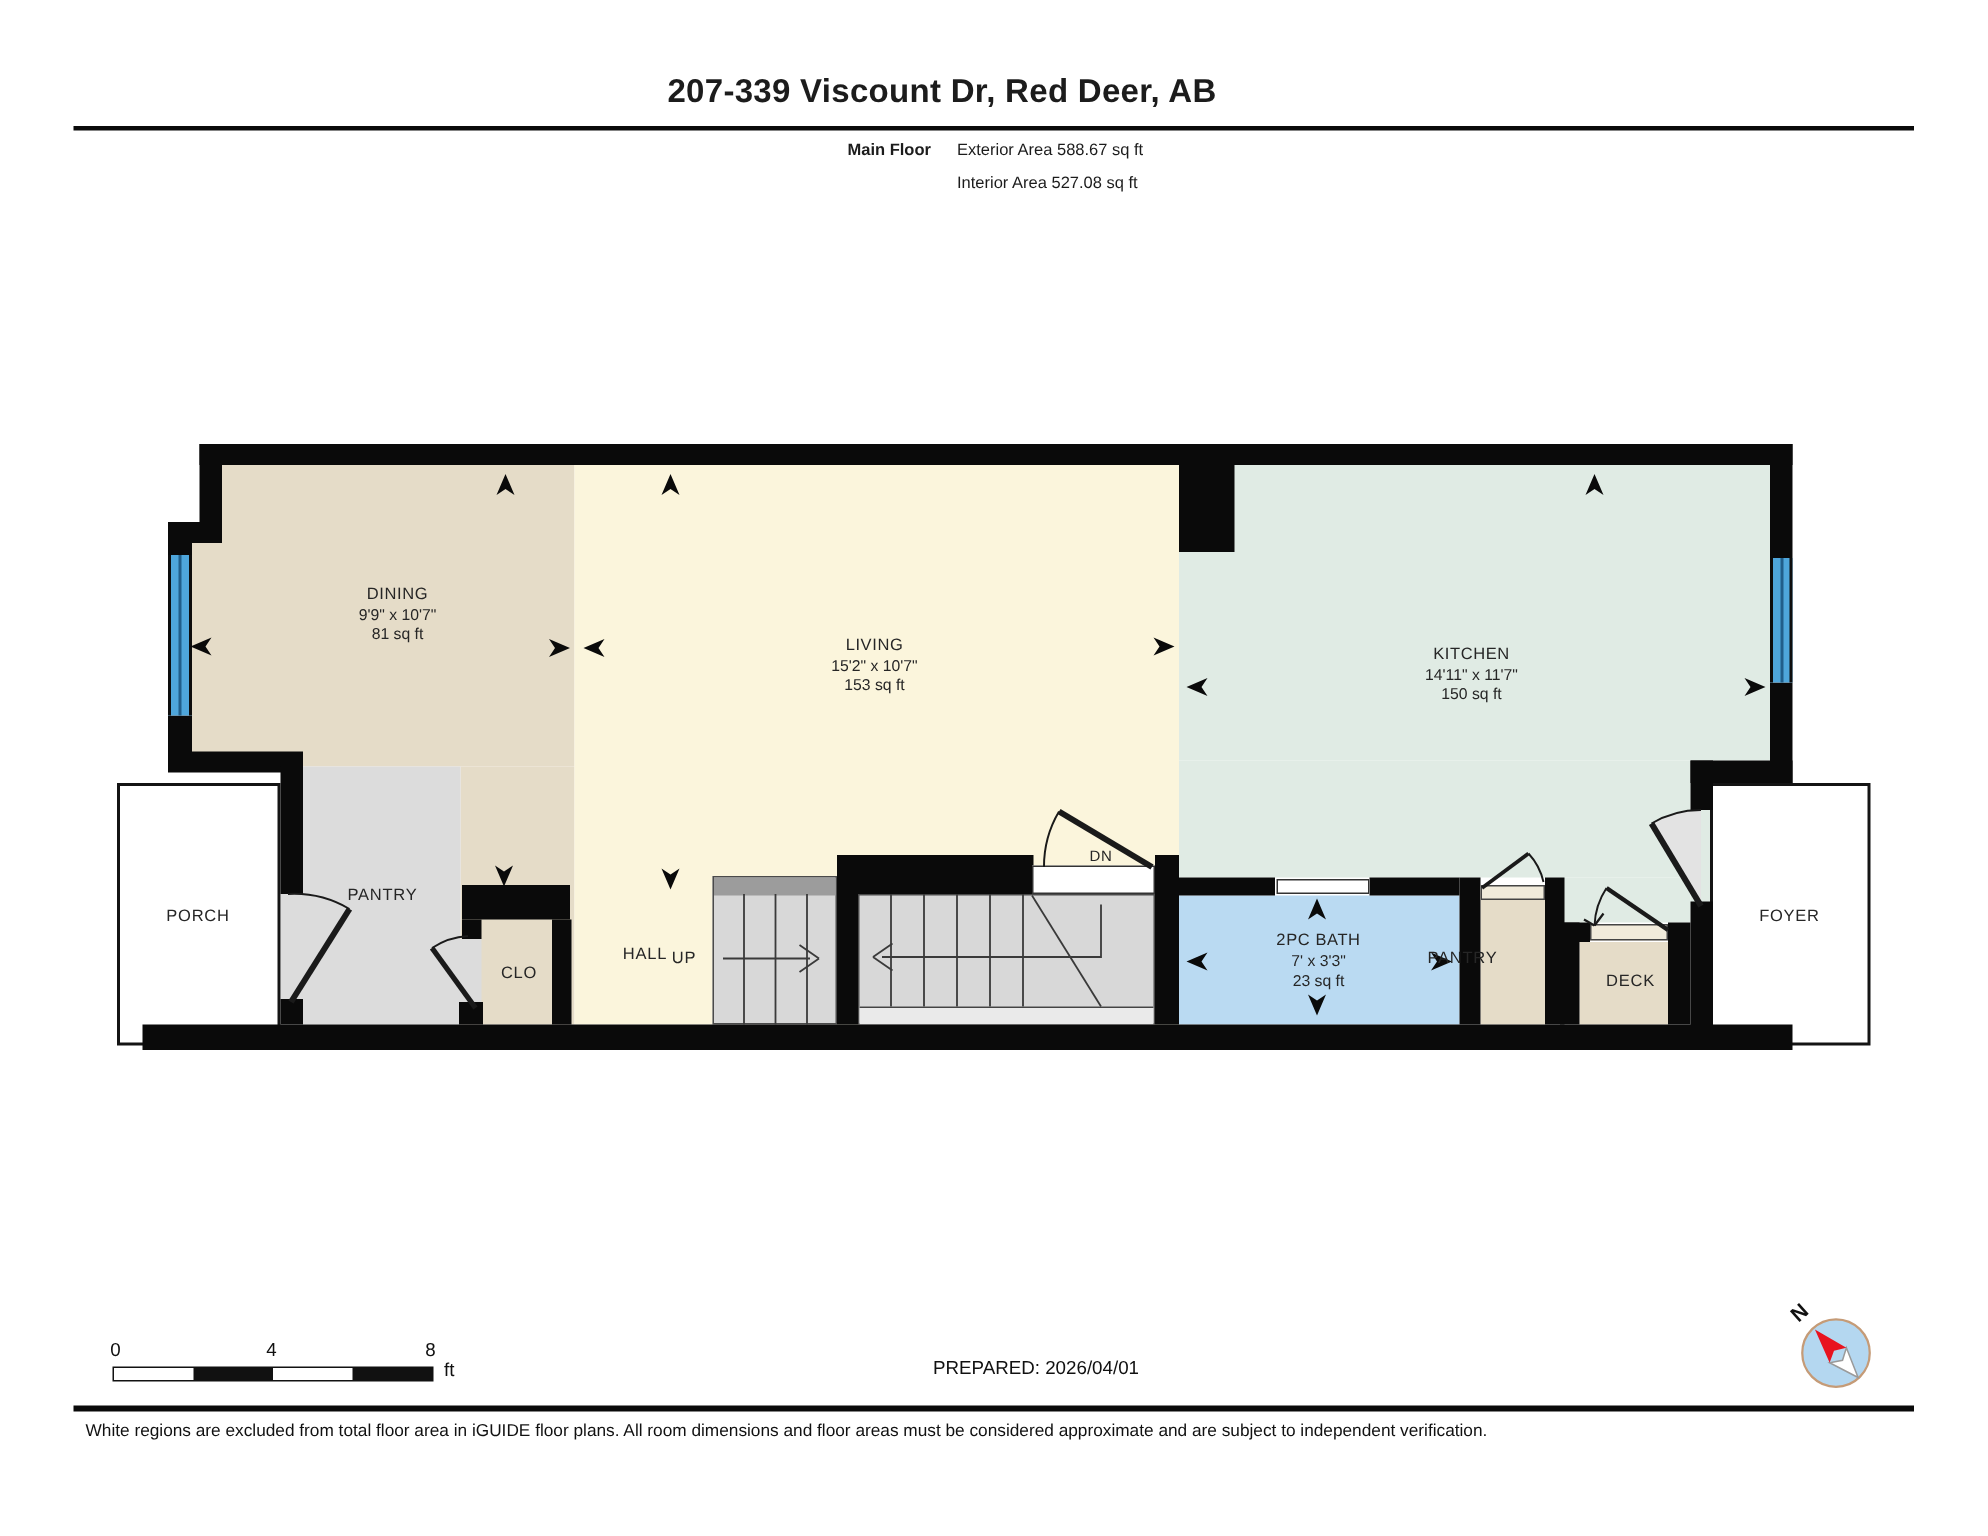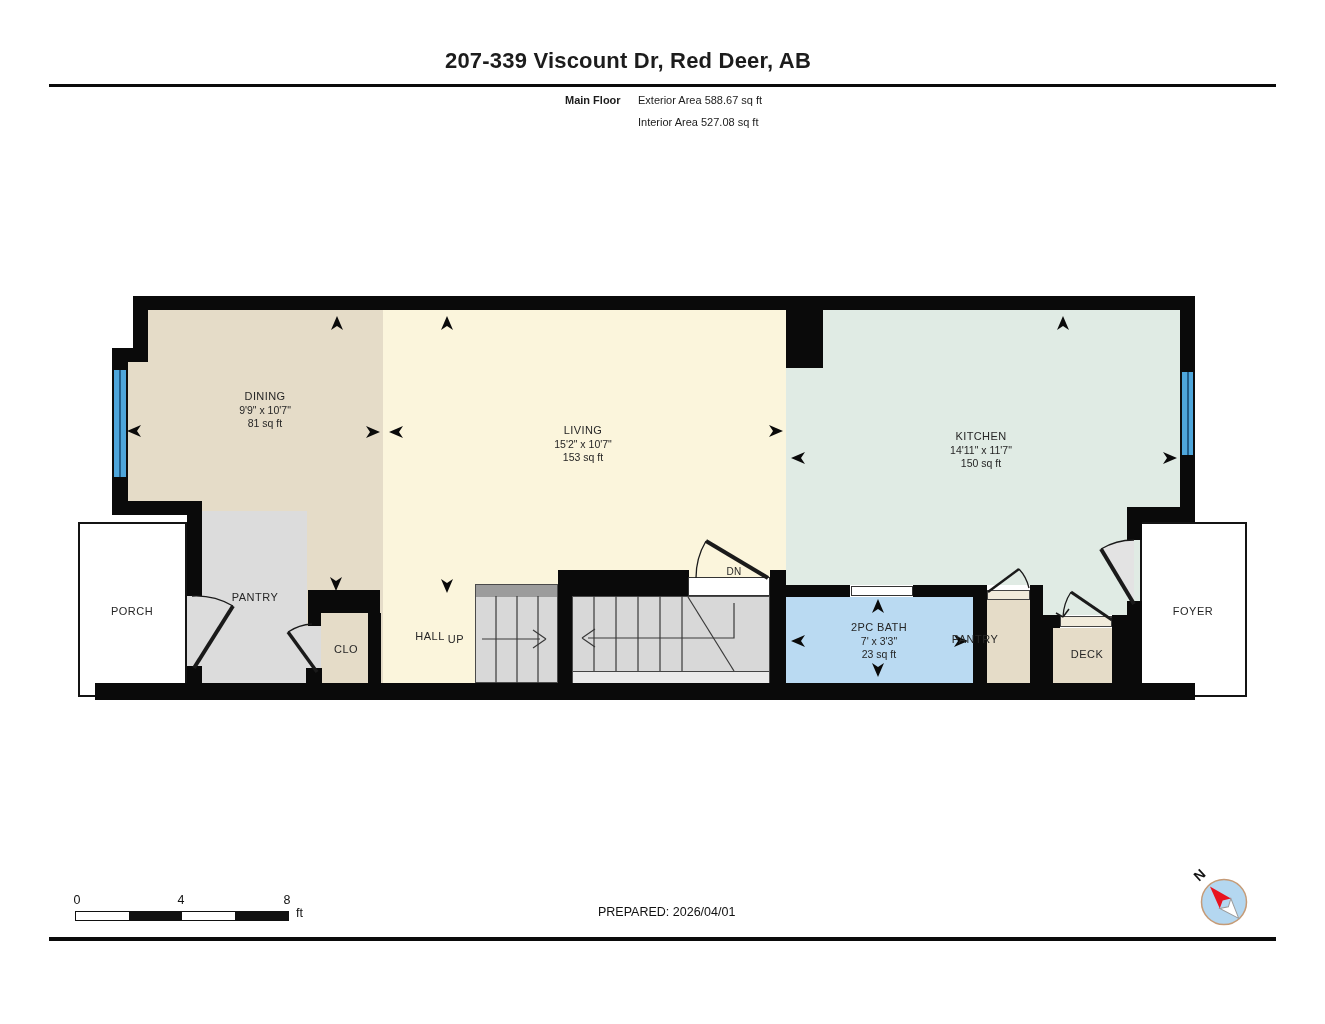--- a/index.html
+++ b/index.html
@@ -193,26 +193,27 @@
   <div class="scale-num" style="left:181px;top:893px;">4</div>
   <div class="scale-num" style="left:287px;top:893px;">8</div>
   <div class="scale-bar" style="left:75px;top:911px;width:212px;">
     <span style="width:53px;background:#fff;"></span>
     <span style="width:53px;background:#111;"></span>
     <span style="width:53px;background:#fff;"></span>
     <span style="width:53px;background:#111;"></span>
   </div>
   <div class="foot-txt" style="left:296px;top:906px;font-size:12.5px;">ft</div>
 
-  <div class="foot-txt" style="left:598px;top:905px;font-size:12.5px;">PREPARED: 2026/04/01</div>
+  <div class="foot-txt" style="left:622px;top:905px;font-size:12.5px;">PREPARED: 2026/04/01</div>
 
   <svg style="left:1190px;top:864px;" width="72" height="72" viewBox="0 0 72 72">
     <circle cx="34" cy="38" r="22.5" fill="#b4d7f0" stroke="#c59b77" stroke-width="1.5"></circle>
     <g transform="rotate(-42 34 38)">
       <polygon points="34,60 26.5,40 34,44.5 41.5,40" fill="#ffffff" stroke="#9a9a9a" stroke-width="1"></polygon>
       <polygon points="34,17 26.5,40 34,36 41.5,40" fill="#e8131f"></polygon>
     </g>
     <text x="9" y="18" transform="rotate(-42 9 18)" font-size="14" font-weight="bold" font-family="Liberation Sans, sans-serif" fill="#111">N</text>
   </svg>
 
   <div class="rule" style="left:49px;top:937px;width:1227px;height:4px;"></div>
+  <div class="foot-txt" style="left:57px;top:948px;">White regions are excluded from total floor area in iGUIDE floor plans. All room dimensions and floor areas must be considered approximate and are subject to independent verification.</div>
 
 </div>
 
 </body></html>

